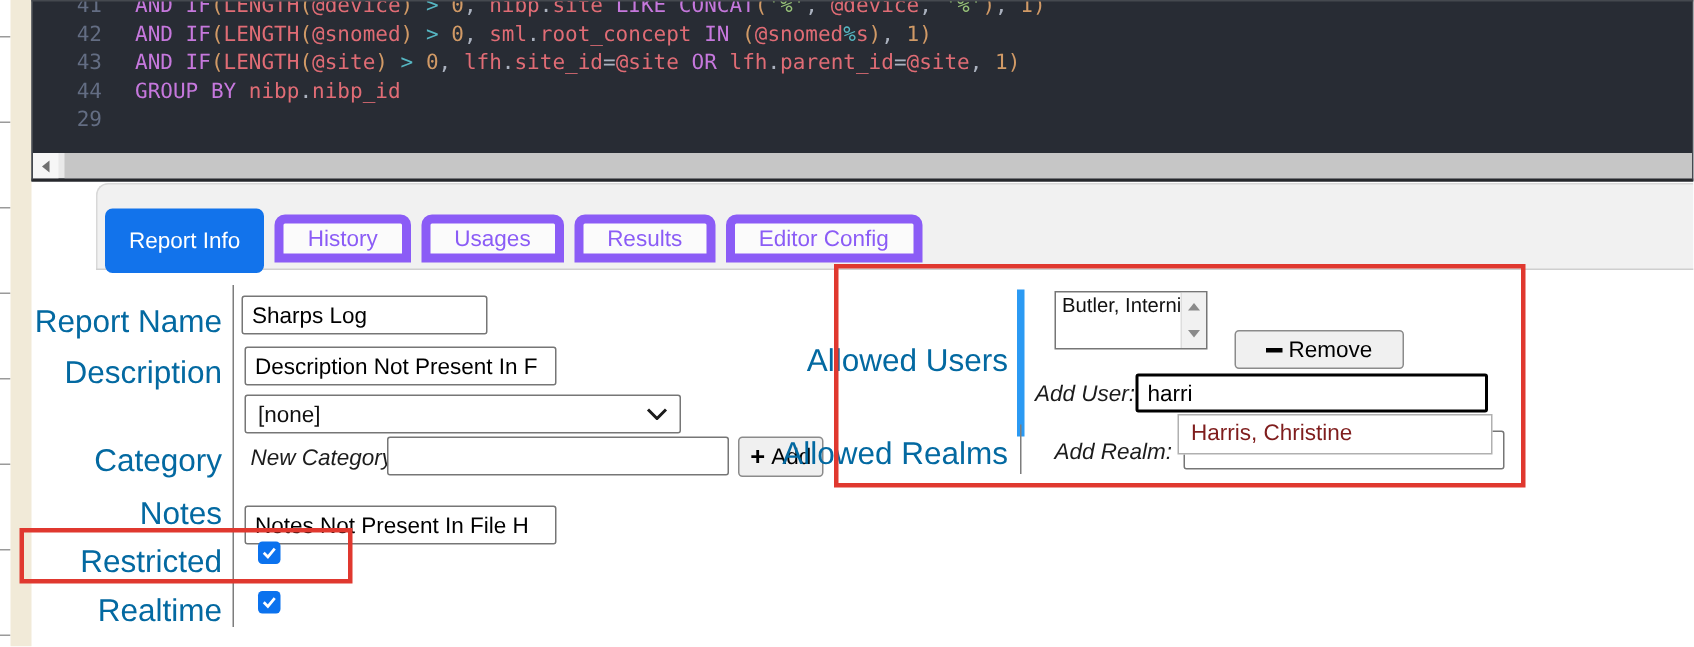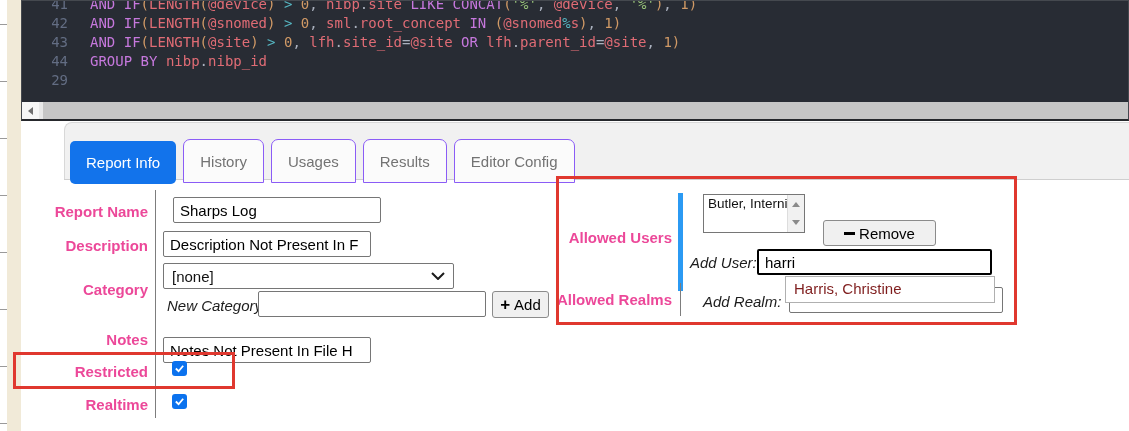--- a/index.html
+++ b/index.html
@@ -34,26 +34,26 @@
   .scroll-left-btn{position:absolute;left:0;top:0;width:17px;height:17px;background:#f6f6f6;
     display:flex;align-items:center;justify-content:center;}
   .tri-left{width:0;height:0;border:4px solid transparent;border-right:5px solid #6f6f6f;margin-left:-4px;}
   .scroll-thumb{position:absolute;left:21px;right:0;top:0;height:17px;background:#c6c6c6;}
 
   
   .tab-deck{position:absolute;left:64px;top:122px;width:1065px;height:58px;background:#f1f1f1;
     border-left:1px solid #d8d8d8;border-top:1px solid #d8d8d8;border-radius:8px 0 0 0;}
   .tab-strip-line{position:absolute;left:64px;top:179px;width:1065px;height:1px;background:#cfcfcf;}
   .tab-row{position:absolute;left:70px;top:139px;display:flex;gap:7px;align-items:center;z-index:2;}
-  .tab{font-size:15px;padding:0 16px;height:44px;display:flex;align-items:center;
-    background:#fbfbfb;border:1px solid #8b5cf6;border-radius:7px 7px 0 0;color:#737373;cursor:default;}
+  .tab{font-size:15px;padding:0 16px;height:32px;display:flex;align-items:center;
+    background:#fbfbfb;border:6px solid #8b5cf6;border-radius:7px 7px 0 0;color:#8b5cf6;cursor:default;}
   .tab.active{background:var(--tab-blue);color:#fff;border:none;border-radius:5px;height:43px;margin-bottom:-3px;}
 
   
-  .flabel{position:absolute;font-size:15px;color:#ec4899;white-space:nowrap;font-weight:bold;}
+  .flabel{position:absolute;font-size:21px;color:#0369a1;white-space:nowrap;}
   .ilabel{position:absolute;font-size:15px;font-style:italic;color:#1c1c1c;white-space:nowrap;}
   .tinput{position:absolute;height:26px;border:1px solid #767676;border-radius:2px;
     font-size:15px;padding:2px 6px;font-family:inherit;background:#fff;color:#000;}
   .divider{position:absolute;width:1px;background:#7d7d7d;}
   .tbtn{position:absolute;background:#f0f0f0;border:1px solid #8b8b8b;border-radius:3px;
     font-size:15px;color:#000;display:flex;align-items:center;justify-content:center;gap:4px;cursor:default;}
   .checkbox{position:absolute;width:15px;height:15px;background:var(--cb-blue);
     border-radius:3px;display:flex;align-items:center;justify-content:center;cursor:default;}
 
   
@@ -119,26 +119,26 @@
   <div class="tab active">Report Info</div>
   <div class="tab">History</div>
   <div class="tab">Usages</div>
   <div class="tab">Results</div>
   <div class="tab">Editor Config</div>
 </div>
 
 <div class="divider" style="left:155px;top:190px;height:228px;"></div>
 
 <div class="flabel" style="right:981px;top:203px;">Report Name</div>
-<input class="tinput" style="left: 173px; top: 197px; width: 208px;" value="Sharps Log">
+<input class="tinput" style="left: 161px; top: 197px; width: 164px;" value="Sharps Log">
 
 <div class="flabel" style="right:981px;top:237px;">Description</div>
 <input class="tinput" style="left: 163px; top: 231px; width: 208px;" value="Description Not Present In F">
 
-<div class="flabel" style="right:981px;top:281px;">Category</div>
+<div class="flabel" style="right:981px;top:296px;">Category</div>
 <div class="tselect">
   <span>[none]</span>
   <svg width="14" height="8">
       <path d="M1 1 L7 7 L13 1" stroke="#1b1b1b" stroke-width="2" fill="none"></path>
     </svg>
 </div>
 <div class="ilabel" style="left:167px;top:297px;">New Category:</div>
 <input class="tinput" style="left: 258px; top: 291px; width: 228px;" value="">
 <button class="tbtn" style="left:492px;top:291px;width:57px;height:27px;">
   <span class="plus-glyph">+</span>

